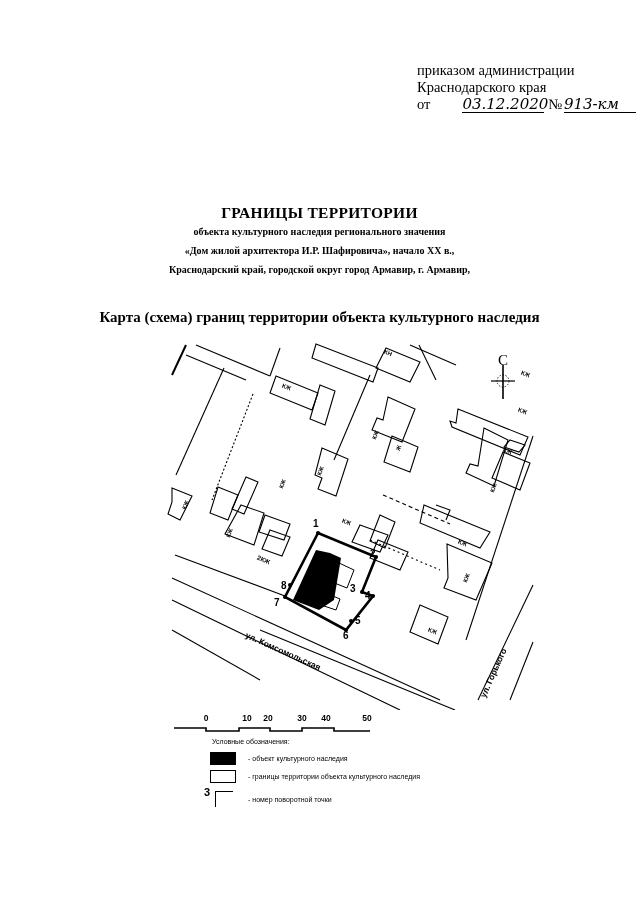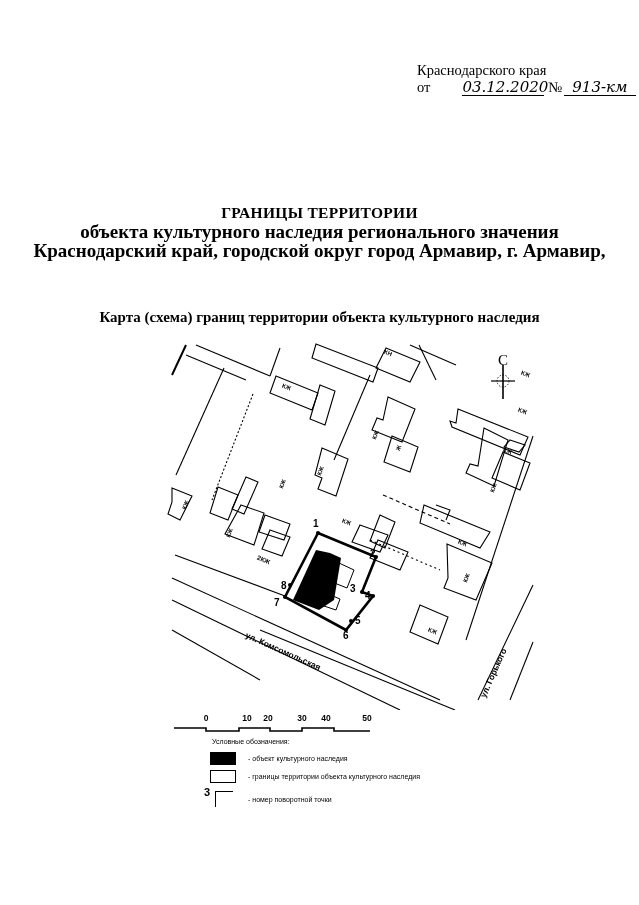--- a/index.html
+++ b/index.html
@@ -3,24 +3,24 @@
 <meta charset="utf-8">
 <style>
   html, body { margin: 0; padding: 0; background: #ffffff; }
   body { width: 639px; height: 905px; position: relative; overflow: hidden; font-family: "Liberation Serif", serif; color: #000; }
   .approval { position: absolute; left: 417px; top: 62px; width: 220px; font-size: 14.5px; line-height: 17px; }
   .approval .appendix { margin-bottom: 18px; font-size: 15px; }
   .approval .approved { font-size: 15px; letter-spacing: 0.2px; }
   .approval .order-line { white-space: nowrap; }
   .hand { font-family: "DejaVu Serif", serif; font-style: italic; font-size: 15px; display: inline-block; border-bottom: 1px solid #000; line-height: 15px; margin-left: 32px; }
   .hand.date { width: 82px; text-align: center; }
-  .hand.num { width: 72px; text-align: center; margin-left: 2px; font-style: italic; }
+  .hand.num { width: 72px; margin-left: 2px; font-style: italic; }
   .title-block { position: absolute; left: 0; top: 203px; width: 639px; text-align: center; font-weight: bold; }
   .title-block .main { font-size: 15.5px; line-height: 19px; letter-spacing: 0.3px; }
-  .title-block .sub { font-size: 19px; line-height: 19px; }
+  .title-block .sub { font-size: 10px; line-height: 19px; }
   .map-caption { position: absolute; left: 0; top: 309px; width: 639px; text-align: center; font-weight: bold; font-size: 15px; }
   .map-wrap { position: absolute; left: 160px; top: 330px; width: 400px; height: 380px; }
   .map-wrap svg { width: 400px; height: 380px; display: block; }
   .map-label { font-family: "Liberation Sans", sans-serif; font-weight: bold; }
   .scale { position: absolute; left: 172px; top: 713px; width: 210px; height: 22px; }
   .scale-labels { position: absolute; left: 0; top: 0; width: 210px; height: 12px; font-family: "Liberation Sans", sans-serif; font-weight: bold; font-size: 8.5px; }
   .scale-labels span { position: absolute; top: 0; transform: translateX(-50%); }
   .legend { position: absolute; left: 210px; top: 738px; font-family: "Liberation Sans", sans-serif; font-size: 7px; }
   .legend-title { position: absolute; left: 2px; top: 0; white-space: nowrap; }
   .legend-row { position: absolute; left: 0; white-space: nowrap; display: flex; align-items: center; }
@@ -30,30 +30,32 @@
   .legend-text { margin-left: 12px; }
   .turn-point { width: 26px; height: 22px; position: relative; }
   .turn-point .num { position: absolute; left: -6px; top: -2px; font-weight: bold; font-size: 11px; }
   .turn-point .h { position: absolute; left: 5px; top: 3px; width: 18px; border-top: 1.5px solid #000; }
   .turn-point .v { position: absolute; left: 5px; top: 3px; height: 16px; border-left: 1.5px solid #000; }
 </style>
 </head>
 <body>
 
 <div class="approval">
+  <div>приказом администрации</div>
   <div>Краснодарского края</div>
   <div class="order-line">
     <span>от</span><span class="hand date">03.12.2020</span>
     <span>№</span><span class="hand num">913-км</span>
   </div>
 </div>
 
 <div class="title-block">
   <div class="main">ГРАНИЦЫ ТЕРРИТОРИИ</div>
   <div class="sub">объекта культурного наследия регионального значения</div>
+  <div class="sub">«Дом жилой архитектора И.Р. Шафировича», начало XX в.,</div>
   <div class="sub">Краснодарский край, городской округ город Армавир, г. Армавир,</div>
 </div>
 
 <div class="map-caption">Карта (схема) границ территории объекта культурного наследия</div>
 
 <div class="map-wrap">
   <svg viewBox="160 330 400 380" xmlns="http://www.w3.org/2000/svg">
     <g fill="none" stroke="#000" stroke-width="1.1">
 
       <line x1="196" y1="345" x2="270" y2="376"></line>

